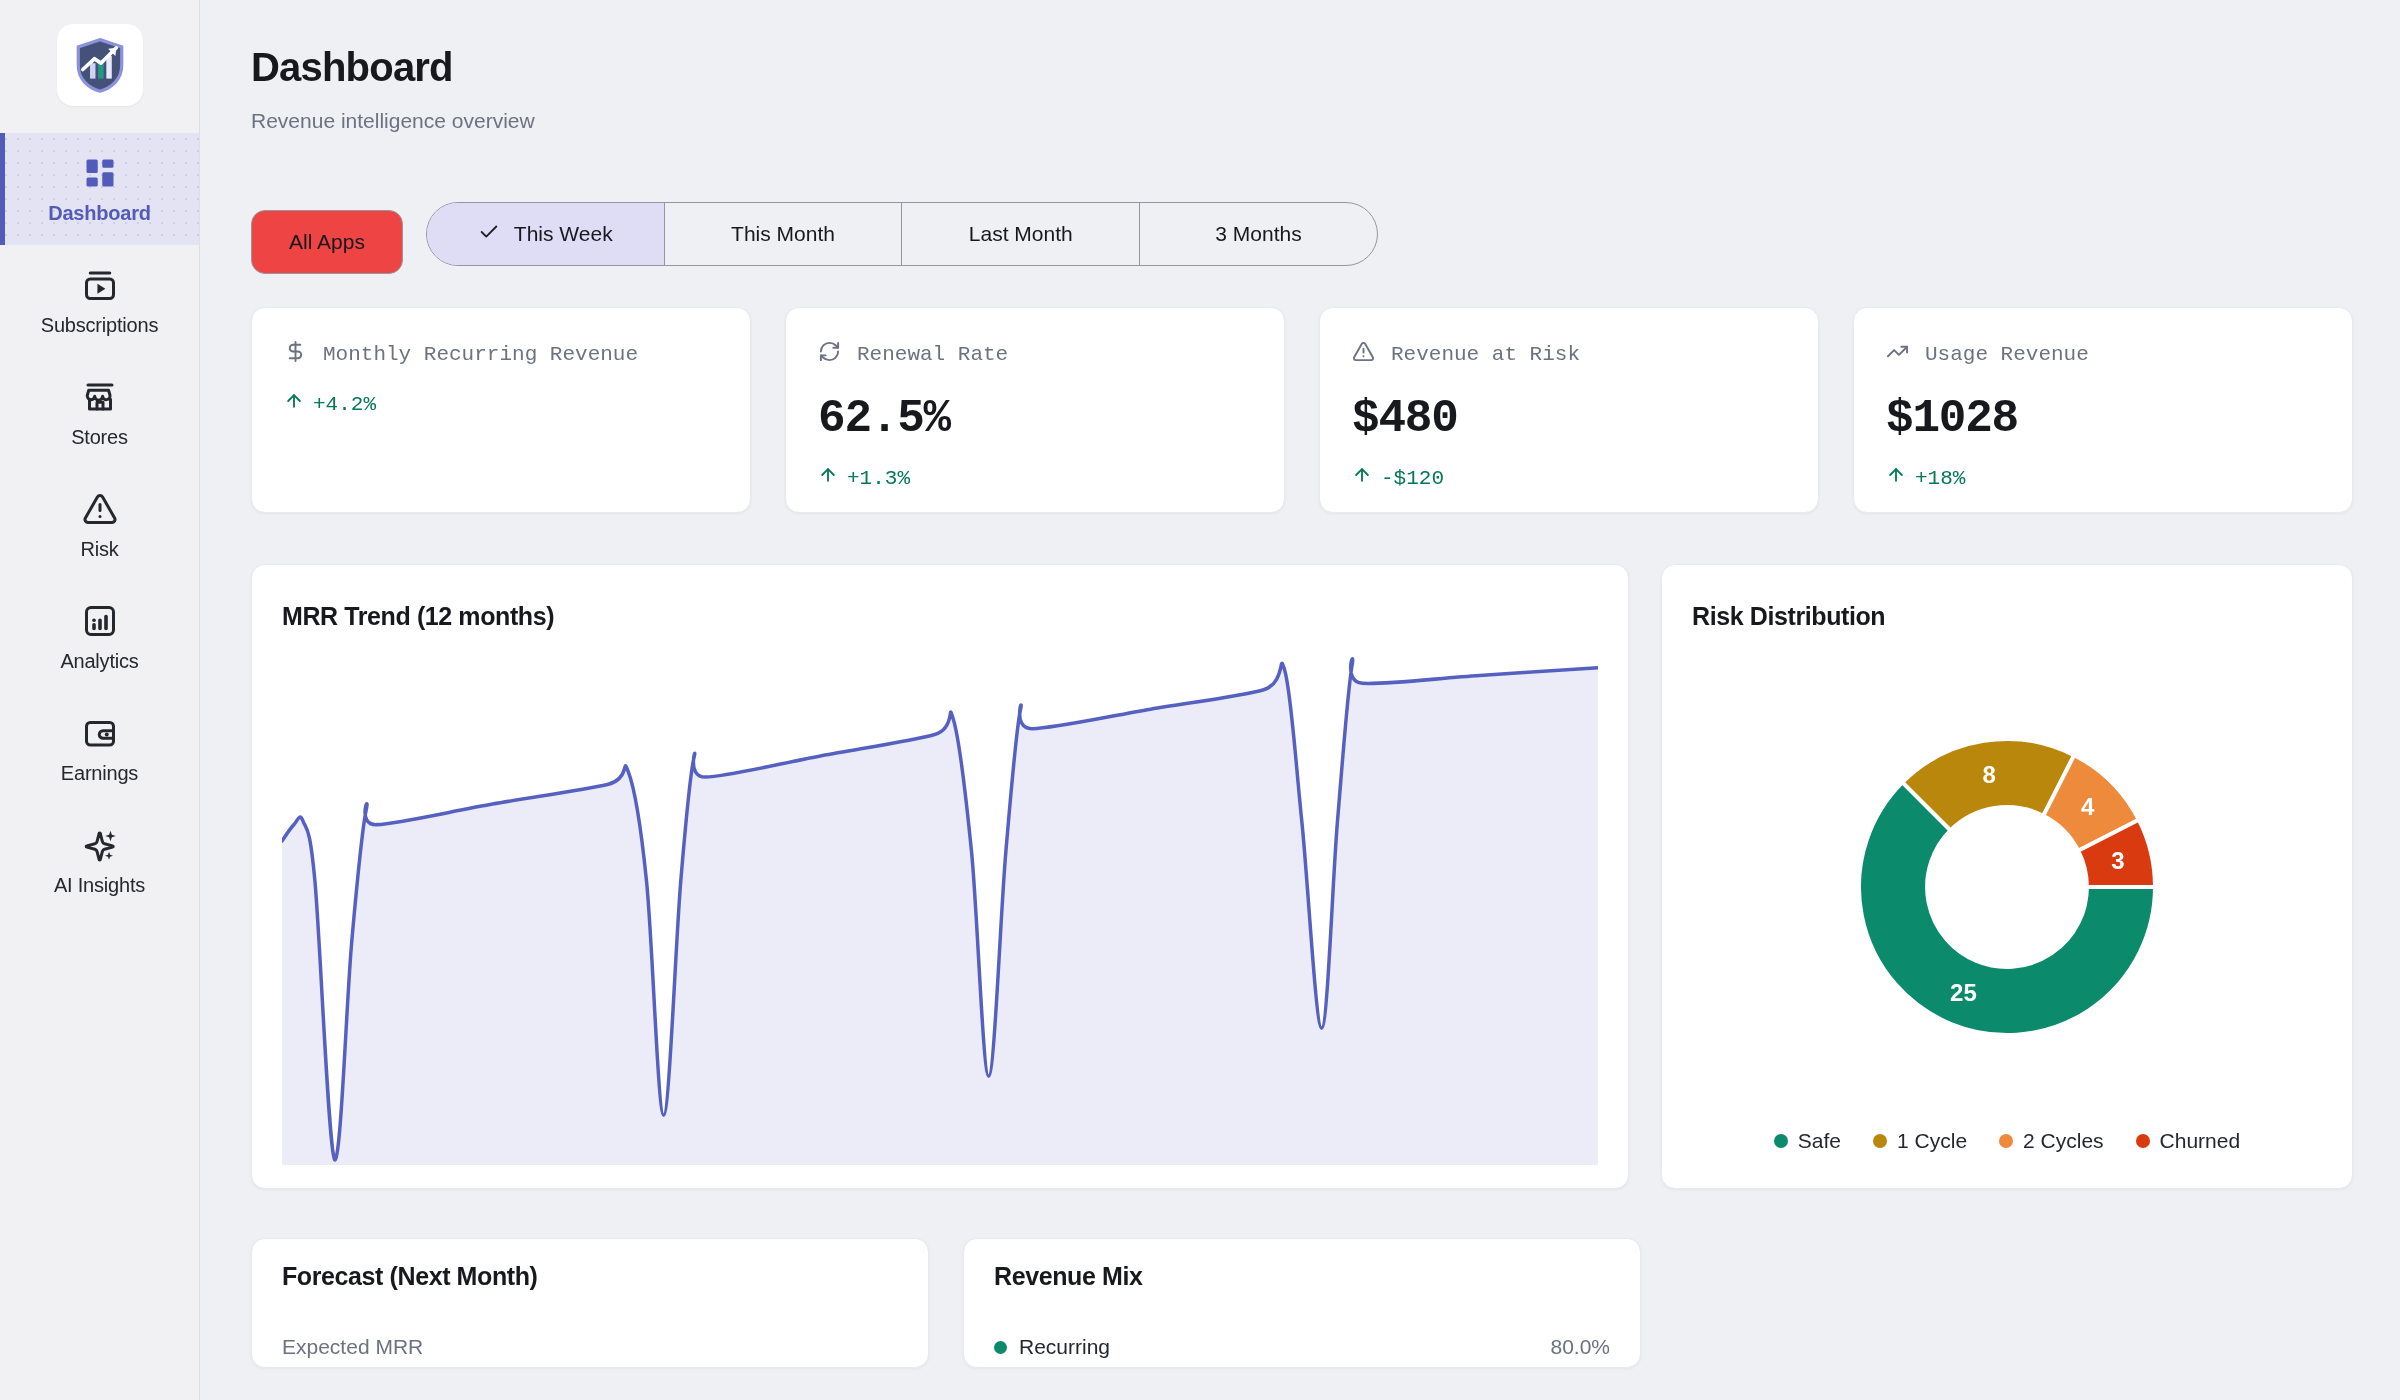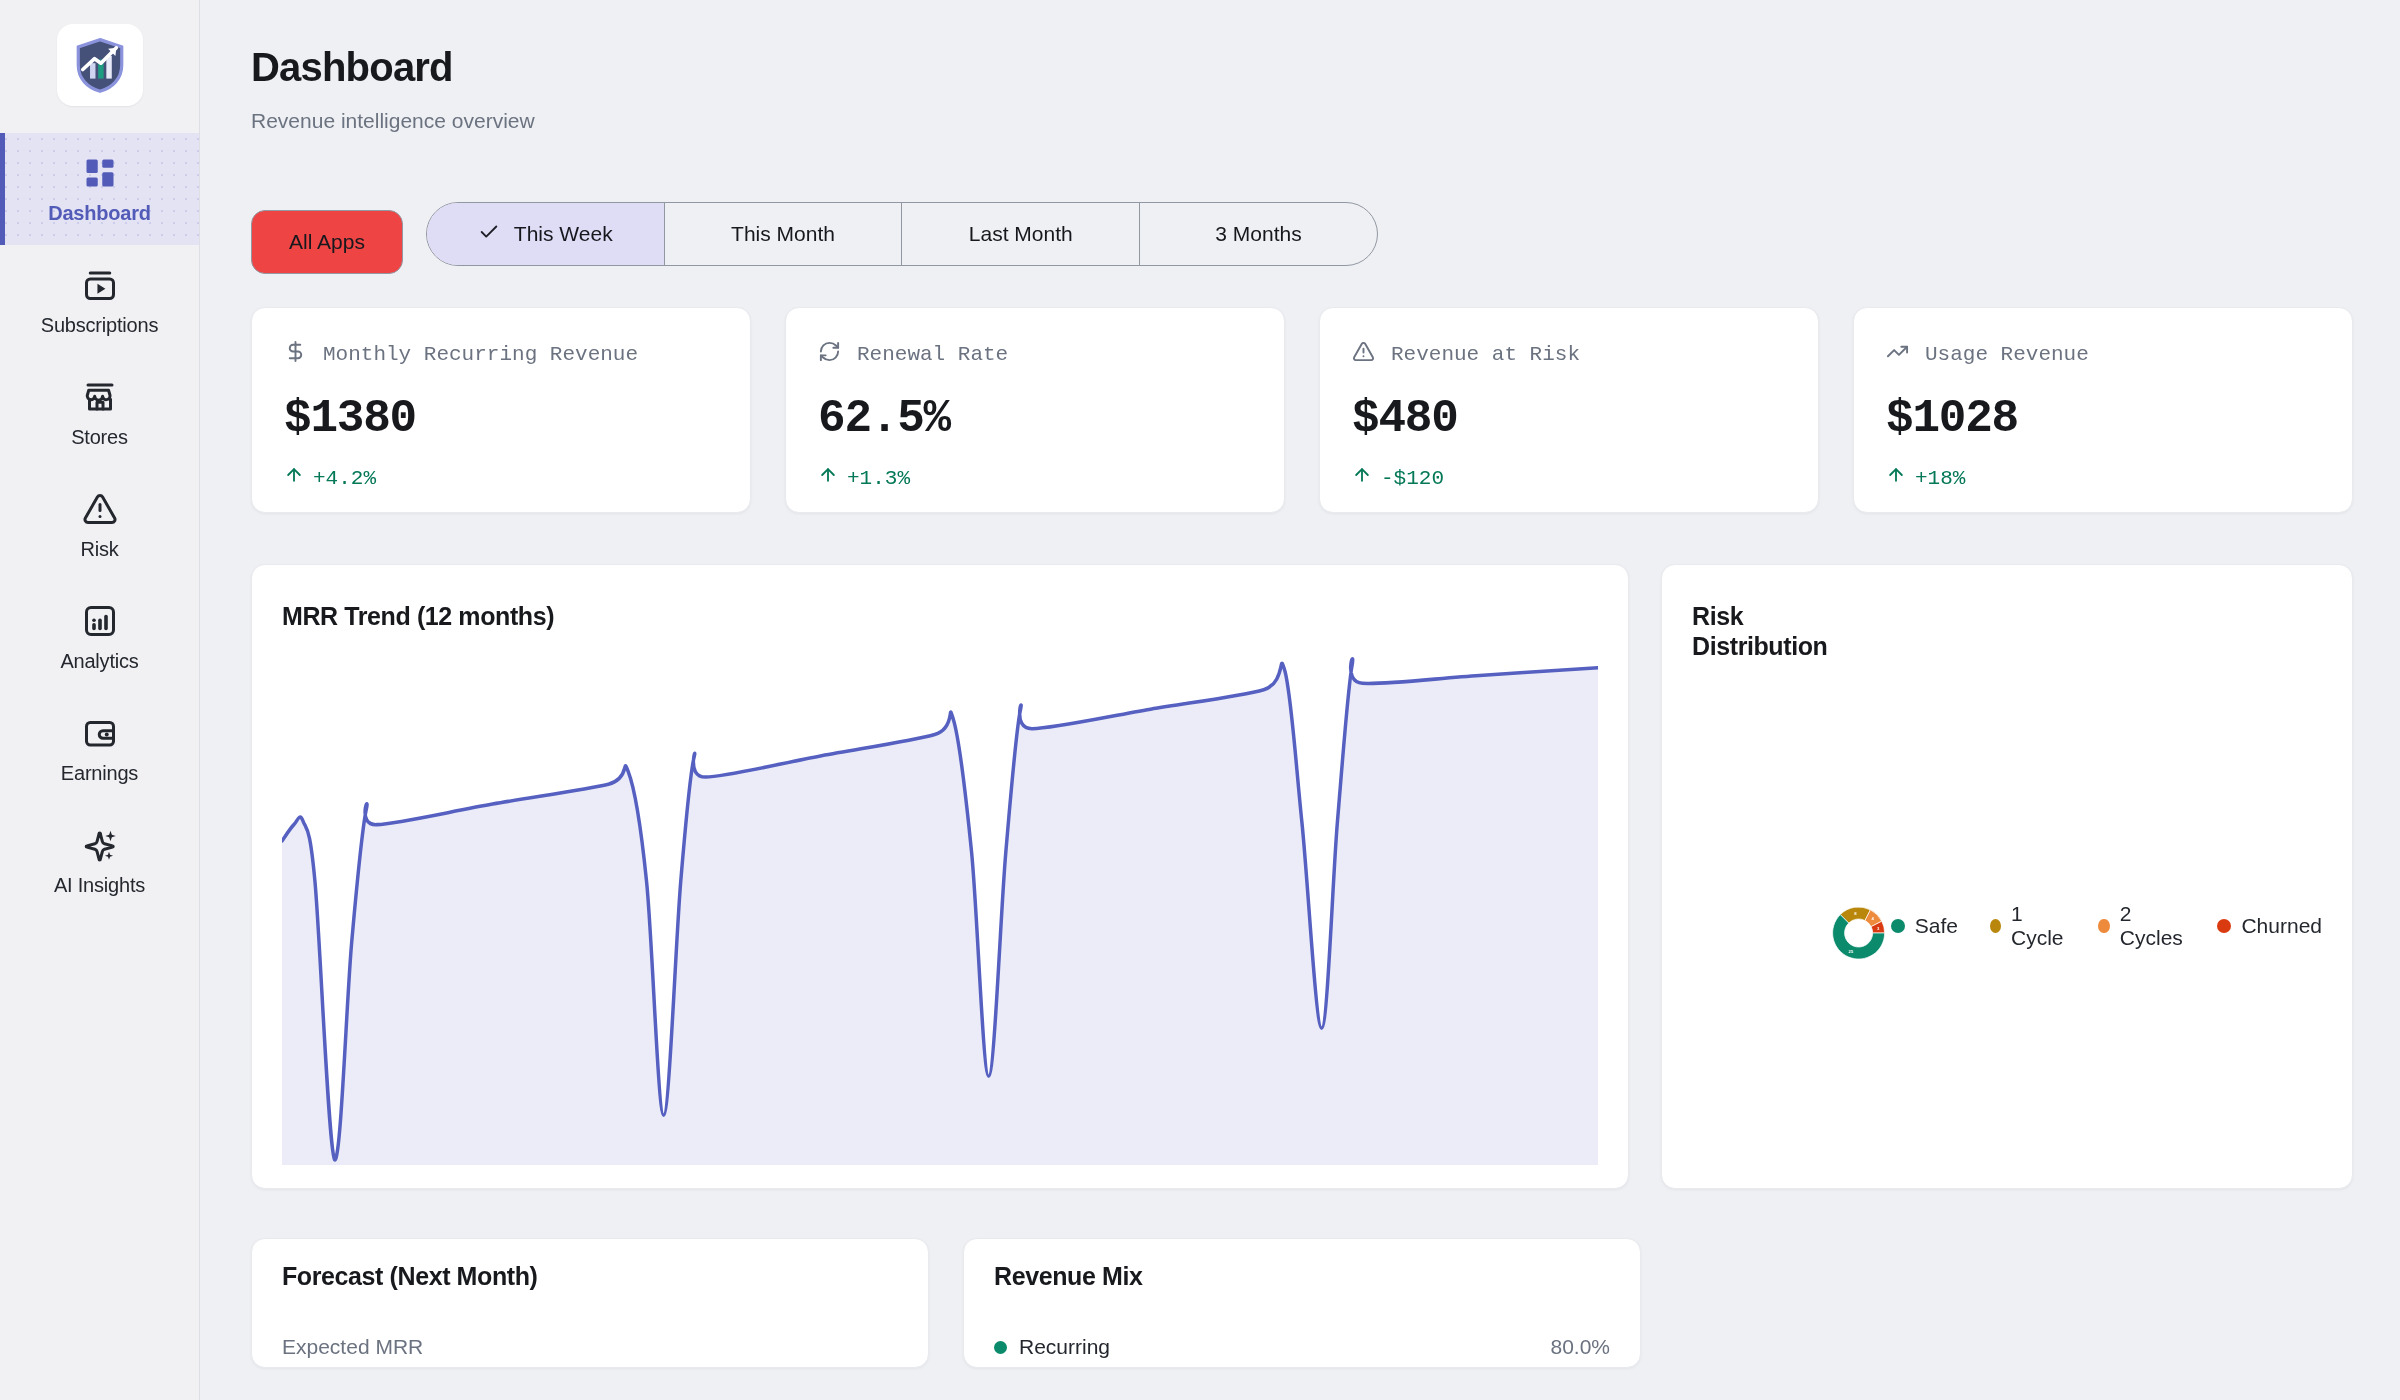--- a/index.html
+++ b/index.html
@@ -49,21 +49,21 @@
   .kpi-value{margin-top:26px;font-size:46px;line-height:48px;font-weight:bold;letter-spacing:-1.2px;color:#17191d;}
   .kpi-delta{margin-top:22px;display:flex;align-items:center;gap:9px;font-size:21px;color:var(--positive);}
   .kpi-delta svg{width:20px;height:20px;stroke:var(--positive);fill:none;stroke-width:2.2;stroke-linecap:round;stroke-linejoin:round;}
 
   
   .charts{margin-top:51px;display:grid;grid-template-columns:1378px 692px;gap:32px;}
   .card{background:var(--card);border:1px solid var(--card-border);border-radius:14px;box-shadow:0 1px 3px rgba(16,24,40,.05);}
   .chart-card{height:625px;padding:36px 30px 0;}
   .card h2{font-size:25px;line-height:30px;font-weight:bold;letter-spacing:-0.4px;color:#17191d;}
   .mrr-svg{display:block;width:100%;height:508px;margin-top:26px;}
-  .donut-card{height:625px;padding:36px 30px 0;display:flex;flex-direction:row;align-items:center;}
+  .donut-card{height:625px;padding:36px 30px 0;display:flex;flex-direction:column;align-items:center;}
   .donut-card h2{align-self:flex-start;}
   .donut-svg{display:block;width:360px;height:360px;margin-top:76px;}
   .legend{margin-top:62px;display:flex;gap:32px;align-items:center;justify-content:center;}
   .legend-item{display:flex;align-items:center;gap:10px;font-size:21px;color:#24282e;}
   .legend-dot{width:14px;height:14px;border-radius:50%;display:inline-block;}
 
   
   .bottom{margin-top:49px;display:grid;grid-template-columns:repeat(3,1fr);gap:34px;}
   .panel{height:130px;background:var(--card);border:1px solid var(--card-border);border-radius:14px;padding:22px 30px 0;box-shadow:0 1px 3px rgba(16,24,40,.05);overflow:hidden;}
   .panel h2{font-size:25px;line-height:30px;}
@@ -209,21 +209,20 @@
       <div class="kpi">
         <div class="kpi-head">
           <span>
             <svg viewBox="0 0 24 24">
                 <path d="M12 2v20"></path>
                 <path d="M17 5H9.5a3.5 3.5 0 0 0 0 7h5a3.5 3.5 0 0 1 0 7H6"></path>
               </svg>
           </span>
           <span class="kpi-label">Monthly Recurring Revenue</span>
         </div>
-        <div class="kpi-value">$1380</div>
         <div class="kpi-delta">
           <span><svg viewBox="0 0 24 24">
                 <path d="M12 19V5"></path>
                 <path d="m5 12 7-7 7 7"></path>
               </svg></span>
           <span>+4.2%</span>
         </div>
       </div>
 
       <div class="kpi">

